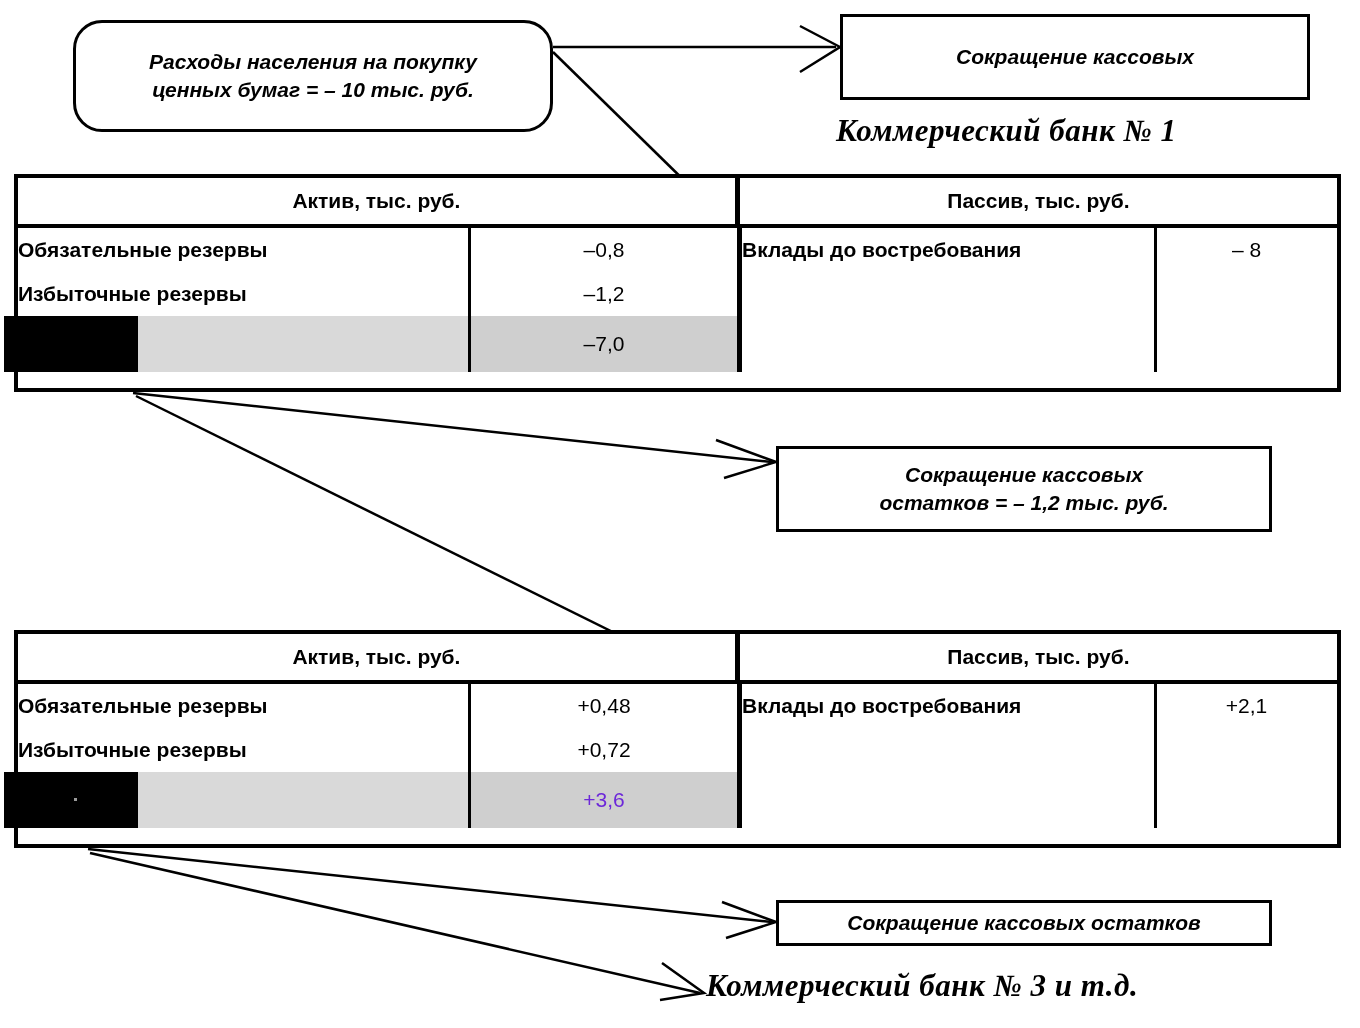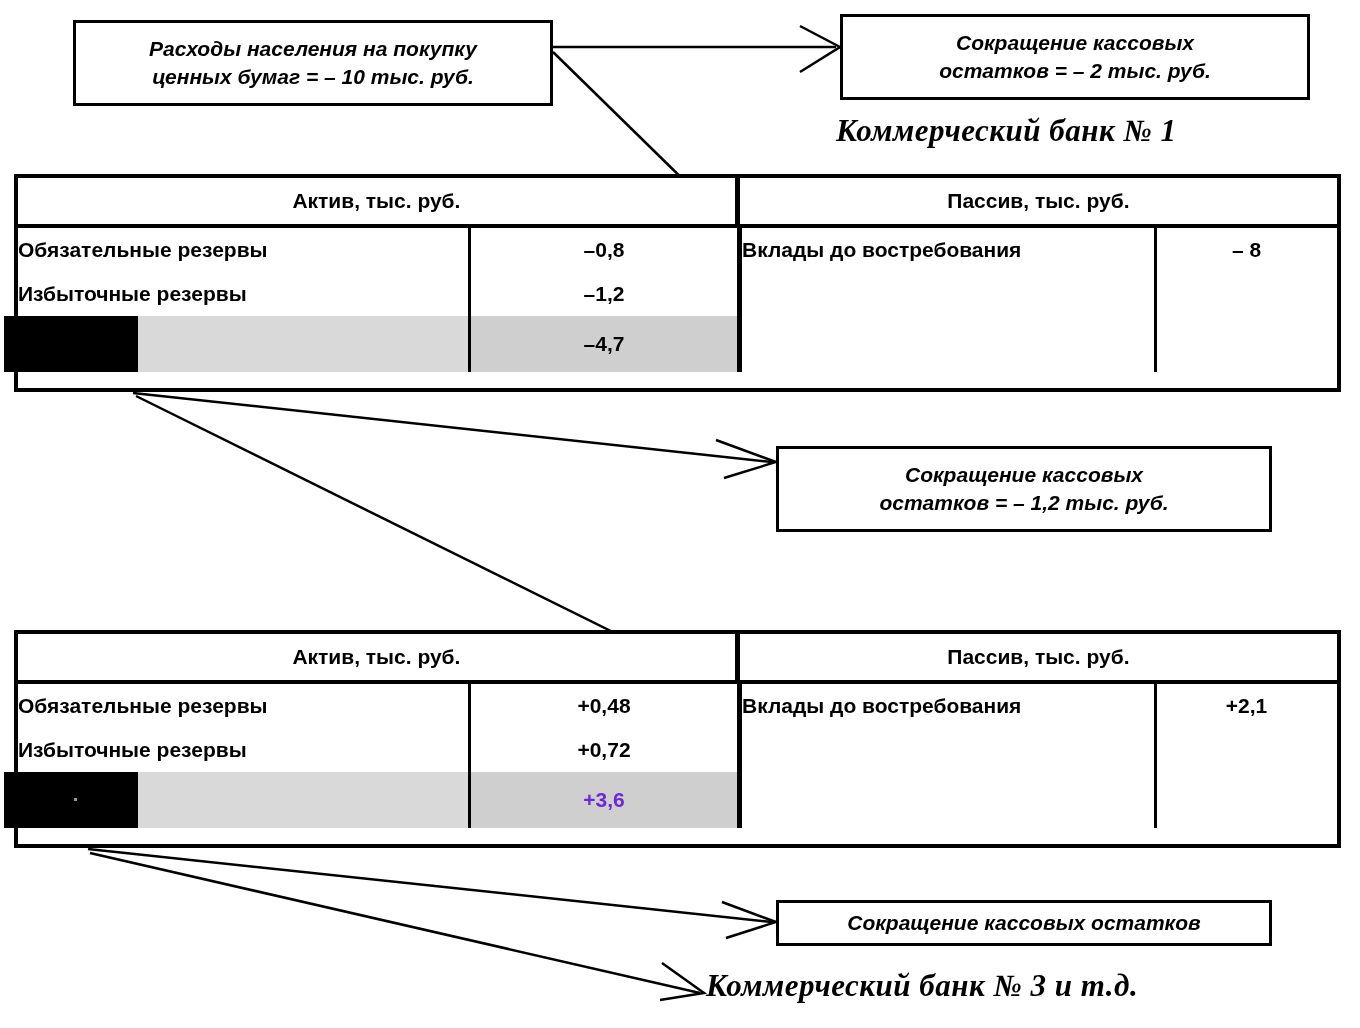--- a/index.html
+++ b/index.html
@@ -92,21 +92,21 @@
     display: flex;
     align-items: center;
     font-weight: bold;
     font-size: 21px;
     box-sizing: border-box;
   }
   .row .c-val {
     display: flex;
     align-items: center;
     justify-content: center;
-    font-weight: bold;
+    font-weight: normal;
     font-size: 21px;
     box-sizing: border-box;
     border-left: 3px solid #000;
   }
   .side.left .c-name { width: 450px; }
   .side.left .c-val { width: 269px; }
   .side.right .c-name { width: 412px; }
   .side.right .c-val { width: 182px; }
 
   .row.redacted { background: #d9d9d9; height: 56px; }
@@ -158,28 +158,27 @@
       <path d="M712,672 L748,700 L714,702"></path>
 
       <path d="M88,849 L772,922"></path>
       <path d="M722,902 L776,922 L726,938"></path>
 
       <path d="M90,853 L700,993"></path>
       <path d="M662,963 L704,993 L660,1000"></path>
     </g>
   </svg>
 
-  <div class="box" style="left:73px; top:20px; width:480px; height:86px;">
+  <div class="box" style="left:73px; top:20px; width:480px; height:112px;border-radius:29px;">
     <span class="ln">Расходы населения на покупку</span>
     <span class="ln">ценных бумаг  = – 10 тыс. руб.</span>
   </div>
 
   <div class="box" style="left:840px; top:14px; width:470px; height:86px;">
     <span class="ln">Сокращение кассовых</span>
-    <span class="ln">остатков = – 2 тыс. руб.</span>
   </div>
 
   <div class="bank-label" style="left:836px; top:113px;">Коммерческий банк № 1</div>
 
   <div class="sheet" style="left:14px; top:174px; width:1327px; height:218px;">
     <div class="hdr">
       <div class="cell left">Актив, тыс. руб.</div>
       <div class="cell right">Пассив, тыс. руб.</div>
     </div>
     <div class="body">
@@ -189,21 +188,21 @@
           <div class="c-val">–0,8</div>
         </div>
         <div class="row">
           <div class="c-name">Избыточные резервы</div>
           <div class="c-val">–1,2</div>
         </div>
         <div class="row redacted">
           <div class="c-name">
               <span class="blackout"></span>
             </div>
-          <div class="c-val" style="color:#000;">–4,7</div>
+          <div class="c-val" style="color:#000;">–7,0</div>
         </div>
       </div>
       <div class="side right">
         <div class="row">
           <div class="c-name">Вклады до востребования</div>
           <div class="c-val">– 8</div>
         </div>
         <div class="row">
           <div class="c-name"></div>
           <div class="c-val"></div>

